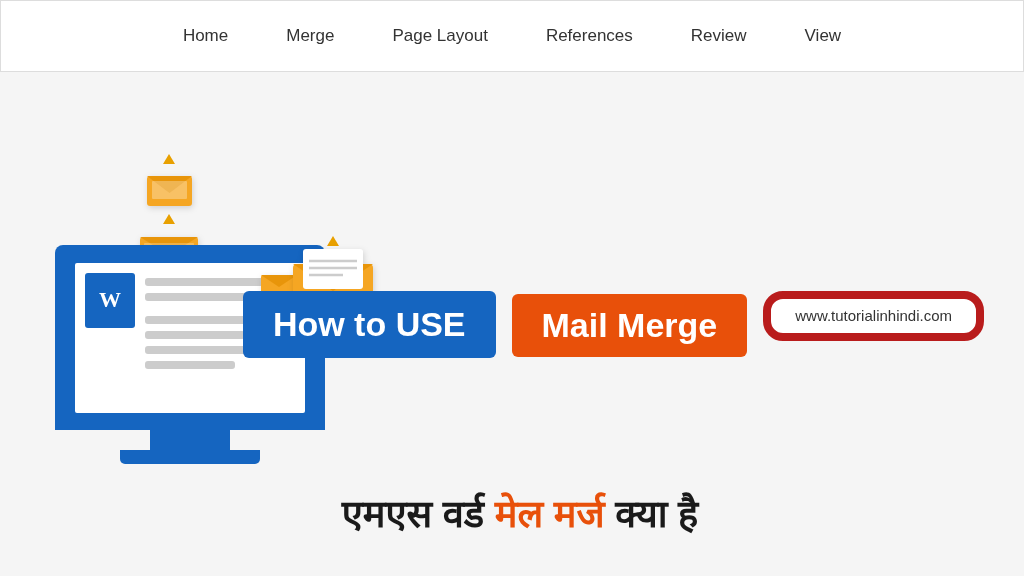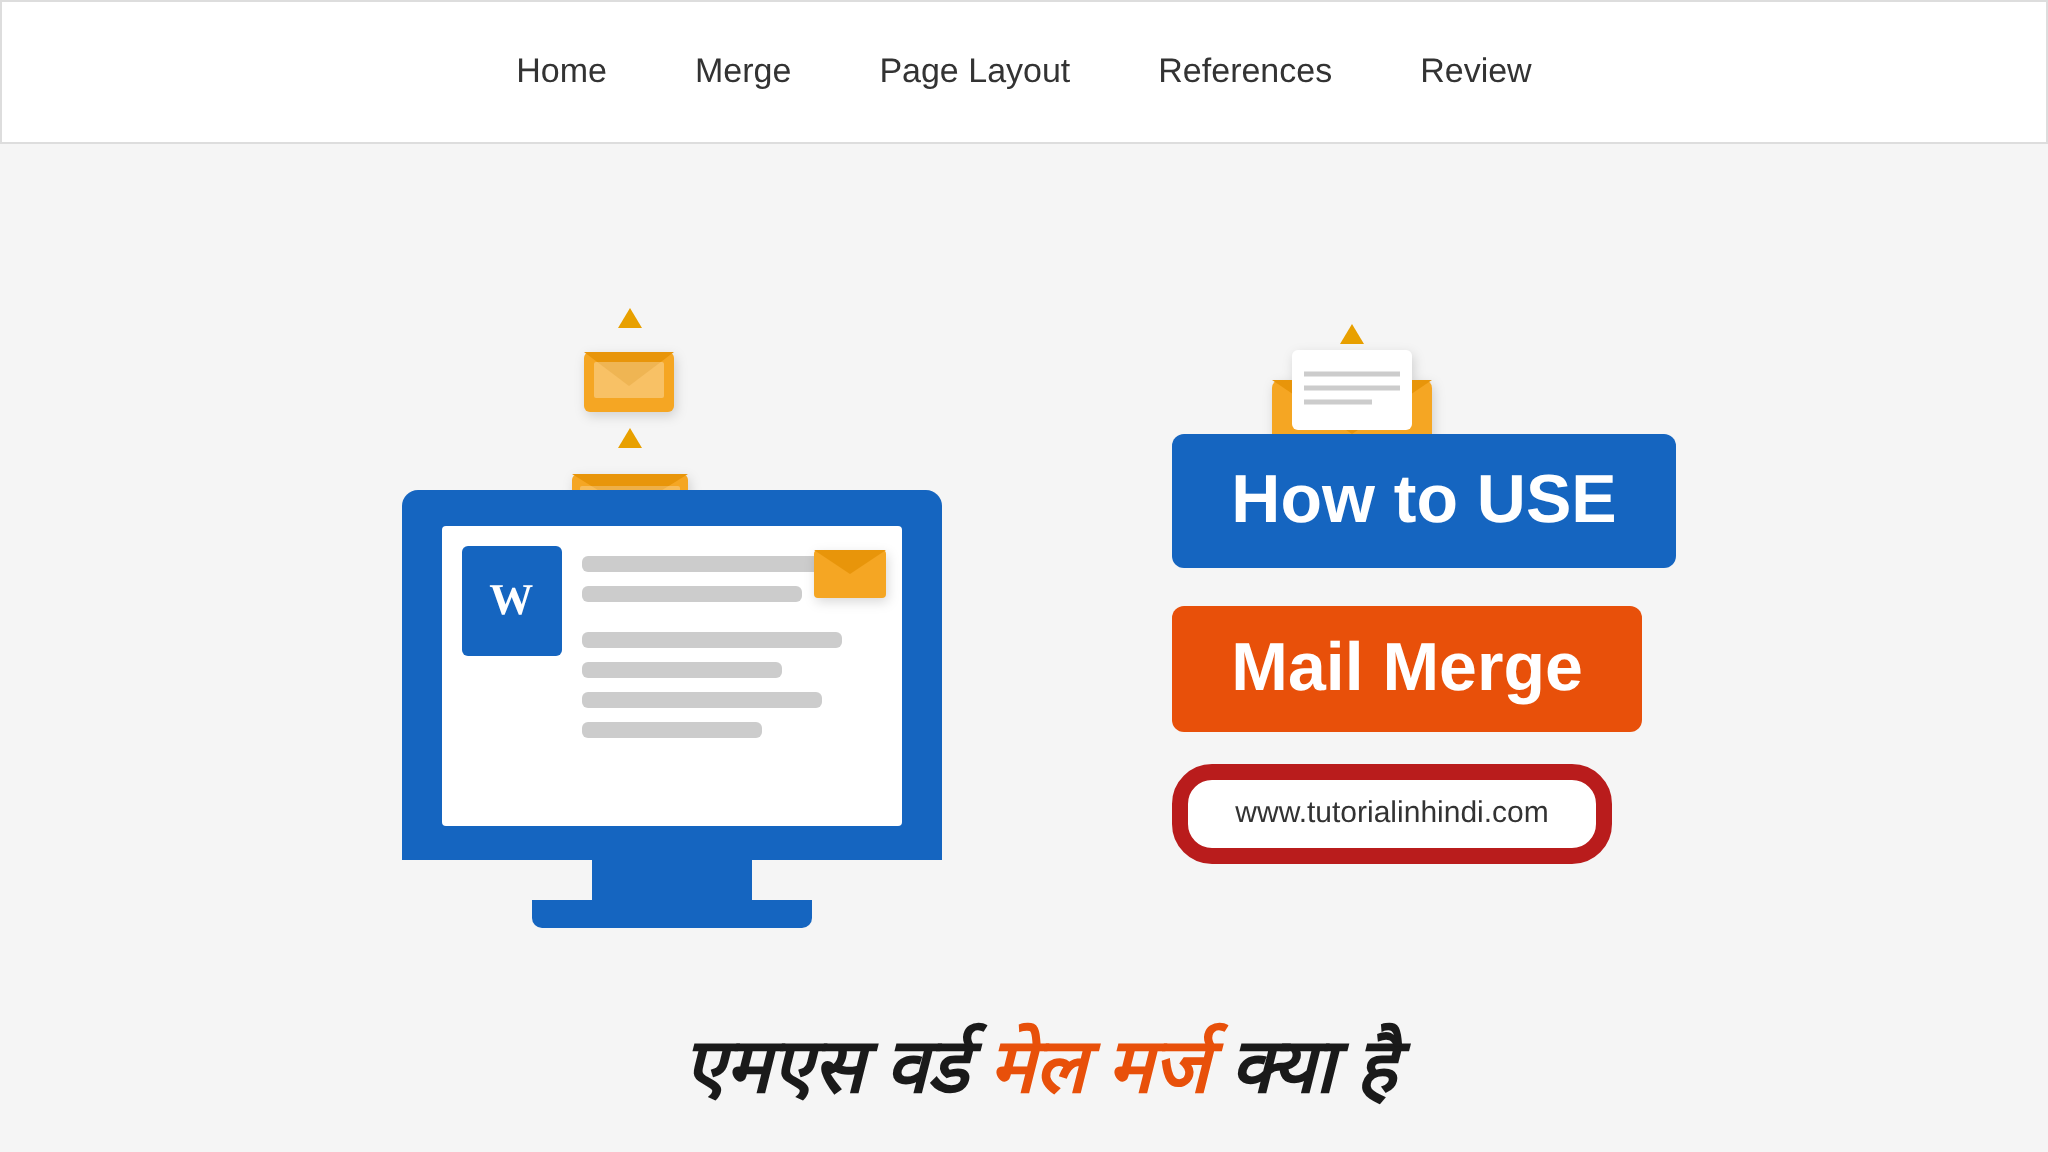--- a/index.html
+++ b/index.html
@@ -13,21 +13,21 @@
 
     
     .navbar {
       background: #ffffff;
       border: 1px solid #ddd;
       display: flex;
       align-items: center;
       justify-content: center;
       padding: 0 20px;
       height: 72px;
-      gap: 8px;
+      gap: 22px;
     }
     .nav-item {
       padding: 10px 18px;
       font-size: 17px;
       color: #333;
       cursor: pointer;
       border-radius: 4px;
       font-weight: 500;
     }
     .nav-item.active {
@@ -128,21 +128,21 @@
       width: 140px;
       height: 14px;
       background: #1565c0;
       margin: 0 auto;
       border-radius: 0 0 5px 5px;
     }
 
     
     .text-side {
       display: flex;
-      flex-direction: column;
+      flex-direction: row;
       align-items: flex-start;
       gap: 16px;
       position: relative;
     }
 
     .how-to-box {
       background: #1565c0;
       padding: 14px 30px;
       border-radius: 6px;
       position: relative;
@@ -179,24 +179,23 @@
     }
 
     
     .bottom-section {
       position: absolute;
       bottom: 0;
       left: 16px;
       right: 0;
       height: 90px;
       display: flex;
-      align-items: center;
+      align-items: flex-start;
       justify-content: center;
       background: #f5f5f5;
-      font-style: italic;
     }
     .hindi-text {
       font-size: 38px;
       font-weight: 900;
       color: #1a1a1a;
     }
     .hindi-highlight {
       color: #e8500a;
       font-weight: 900;
     }
@@ -218,20 +217,21 @@
   </style>
 </head>
 <body>
 
 <nav class="navbar">
   <div class="nav-item">Home</div>
   <div class="nav-item">Merge</div>
   <div class="nav-item">Page Layout</div>
   <div class="nav-item">References</div>
   <div class="nav-item">Review</div>
+  <div class="nav-item">View</div>
 </nav>
 
 <div style="position: relative; height: calc(576px - 72px); background: #f5f5f5;">
 
   <div class="main-content">
 
     <div class="illustration-side">
 
       <div style="position: absolute; top: 0; left: 100px; display: flex; flex-direction: column; align-items: center; gap: 4px;">
 

